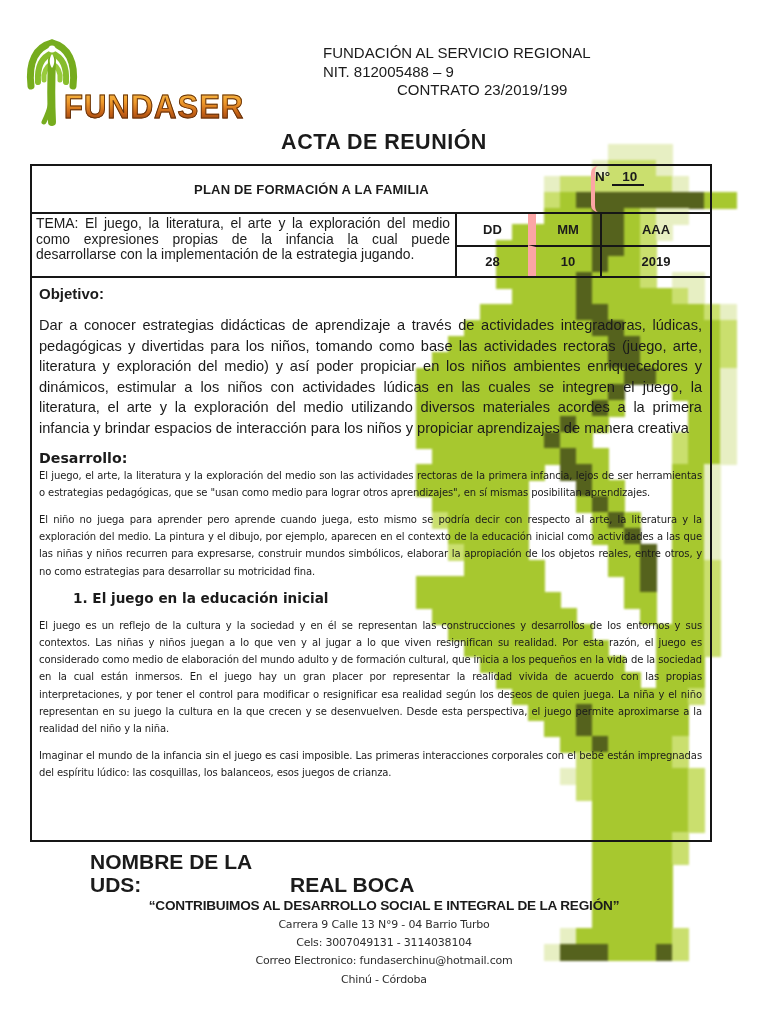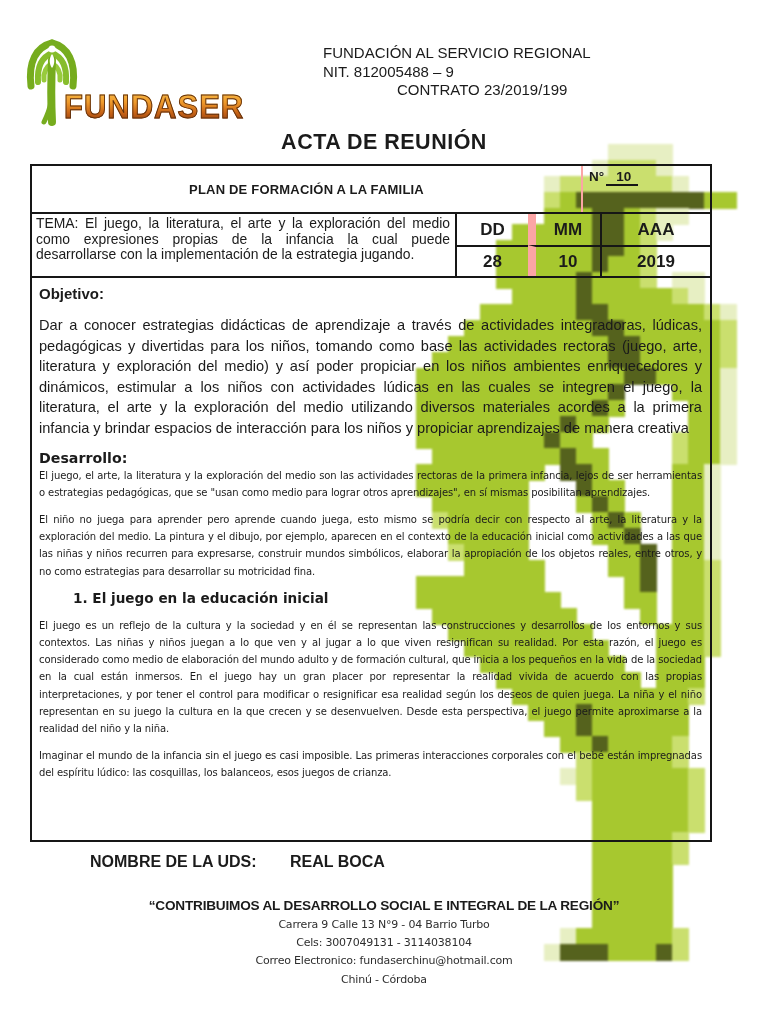--- a/index.html
+++ b/index.html
@@ -20,42 +20,42 @@
   .org-block{position:absolute;left:323px;top:44px;font-size:15px;line-height:18.5px;white-space:nowrap;}
   .org-block .l3{margin-left:74px;}
   
   .doc-title{position:absolute;left:0;top:130px;width:100%;text-align:center;
              font-size:21.5px;font-weight:bold;letter-spacing:.5px;}
   
   .doc-table{position:absolute;left:30px;top:164px;width:678px;border:2px solid #161616;}
   .row-plan{display:flex;height:46px;}
   .cell-plan{flex:1;display:flex;align-items:center;justify-content:center;
              font-size:13px;font-weight:bold;letter-spacing:.2px;}
-  .cell-num{width:115px;border-left:2px solid #fca5a5;padding:3px 6px;font-size:13.5px;font-weight:bold;}
+  .cell-num{width:115px;border-left:4px solid #fca5a5;padding:3px 0;font-size:13.5px;font-weight:bold;border-radius:7px;}
   .num-val{display:inline-block;padding:0 7px 0 10px;border-bottom:2px solid #161616;margin-left:2px;}
   .row-tema{display:flex;border-top:2px solid #161616;height:62px;}
   .cell-tema{width:414px;padding:2px 5px 2px 4px;font-size:13.9px;line-height:15.6px;text-align:justify;}
   .tema-label{font-weight:normal;}
   .date-grid{flex:1;display:flex;flex-direction:column;}
   .date-row{display:flex;flex:1;}
   .date-row + .date-row .dcell{border-top:2px solid #161616;}
-  .dcell{display:flex;align-items:center;justify-content:center;font-size:17px;font-weight:bold;}
+  .dcell{display:flex;align-items:center;justify-content:center;font-size:13px;font-weight:bold;}
   .d-dd{width:71px;border-left:2px solid #161616;}
   .d-mm{width:64px;border-left:8px solid #fca5a5;}
   .d-aaa{flex:1;border-left:2px solid #161616;}
   .row-body{border-top:2px solid #161616;height:551px;padding:5px 8px 6px 7px;overflow:hidden;}
   
   .h-arial{font-size:15px;font-weight:bold;margin:2px 0 13px 0;}
   .para-arial{font-size:14.6px;line-height:20.6px;text-align:justify;margin:0 0 11px 0;}
   .h-hum{font-family:"DejaVu Sans",sans-serif;font-size:14.2px;font-weight:bold;margin:6px 0 1px 0;}
   .para-hum{font-family:"DejaVu Sans",sans-serif;font-size:10px;line-height:17.2px;
             text-align:justify;margin:0 0 10px 0;letter-spacing:-.1px;}
   .sec-head{font-family:"DejaVu Sans",sans-serif;font-size:13.6px;font-weight:bold;margin:9px 0 11px 34px;}
   
-  .signature{position:absolute;left:90px;top:851px;font-size:16px;font-weight:bold;line-height:22.5px;}
+  .signature{position:absolute;left:90px;top:851px;font-size:21px;font-weight:bold;line-height:22.5px;}
   .sig-label{display:inline-block;width:200px;}
   .sig-line{display:inline-block;width:232px;border-bottom:2.5px solid #4a4a4a;height:15px;vertical-align:baseline;}
   
   .footer{position:absolute;left:0;top:898px;width:100%;text-align:center;}
   .slogan{font-size:13.6px;font-weight:bold;letter-spacing:-.2px;margin-bottom:3px;}
   .addr{font-family:"DejaVu Sans",sans-serif;font-size:11px;line-height:18.2px;color:#2e2e2e;letter-spacing:-.2px;}
 </style>
 </head>
 <body>
 

